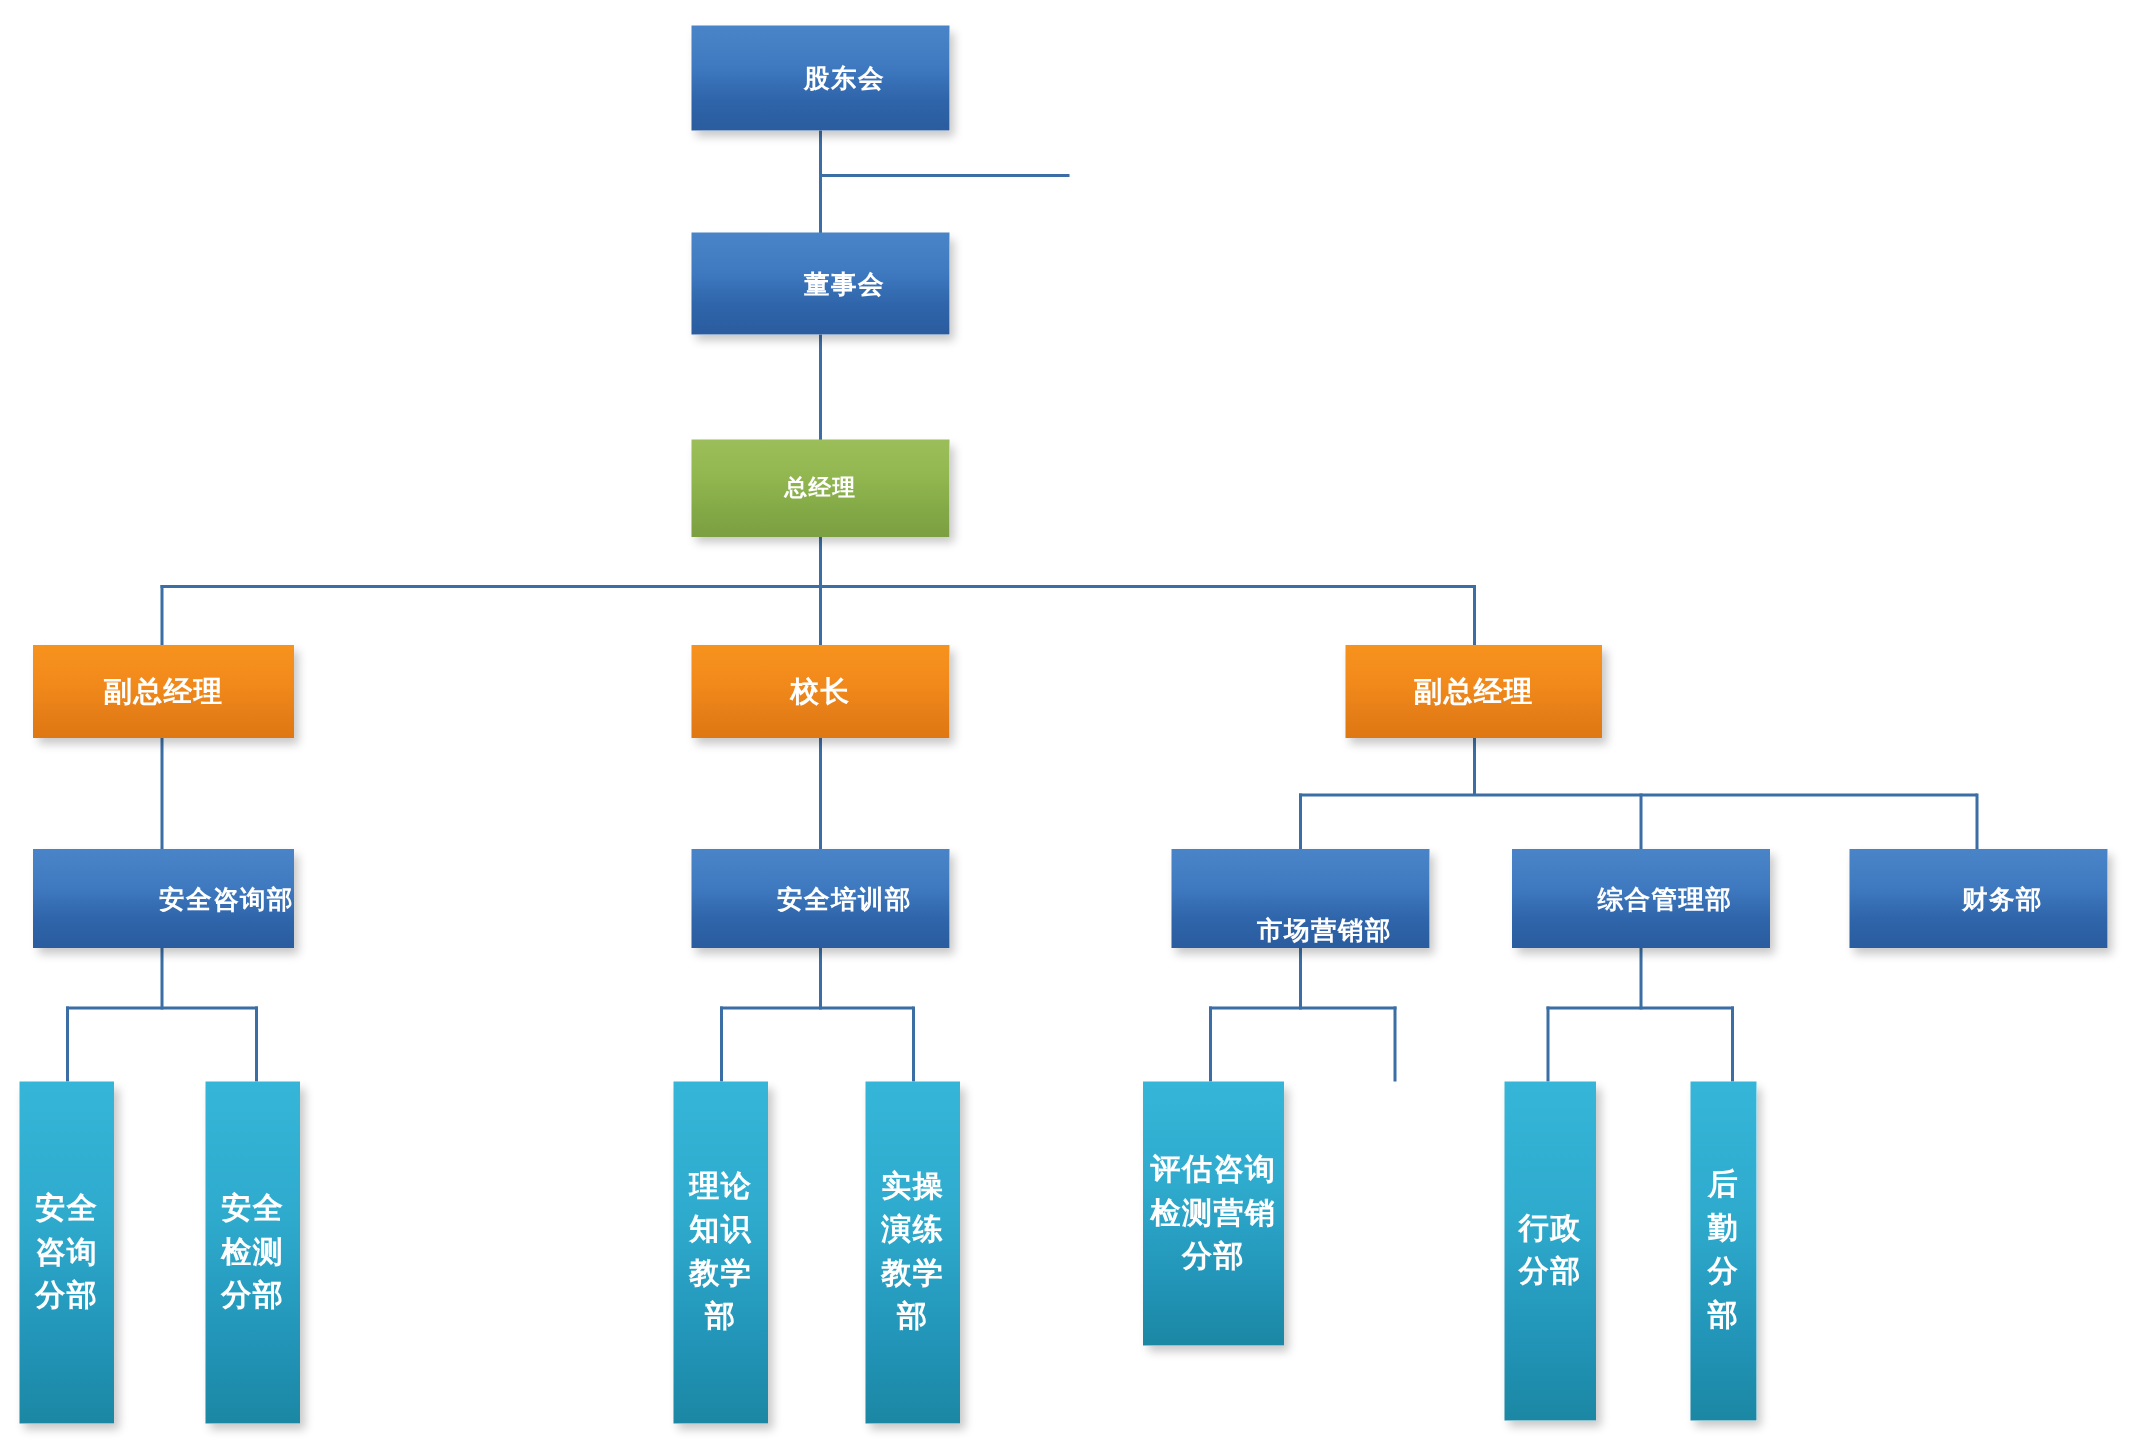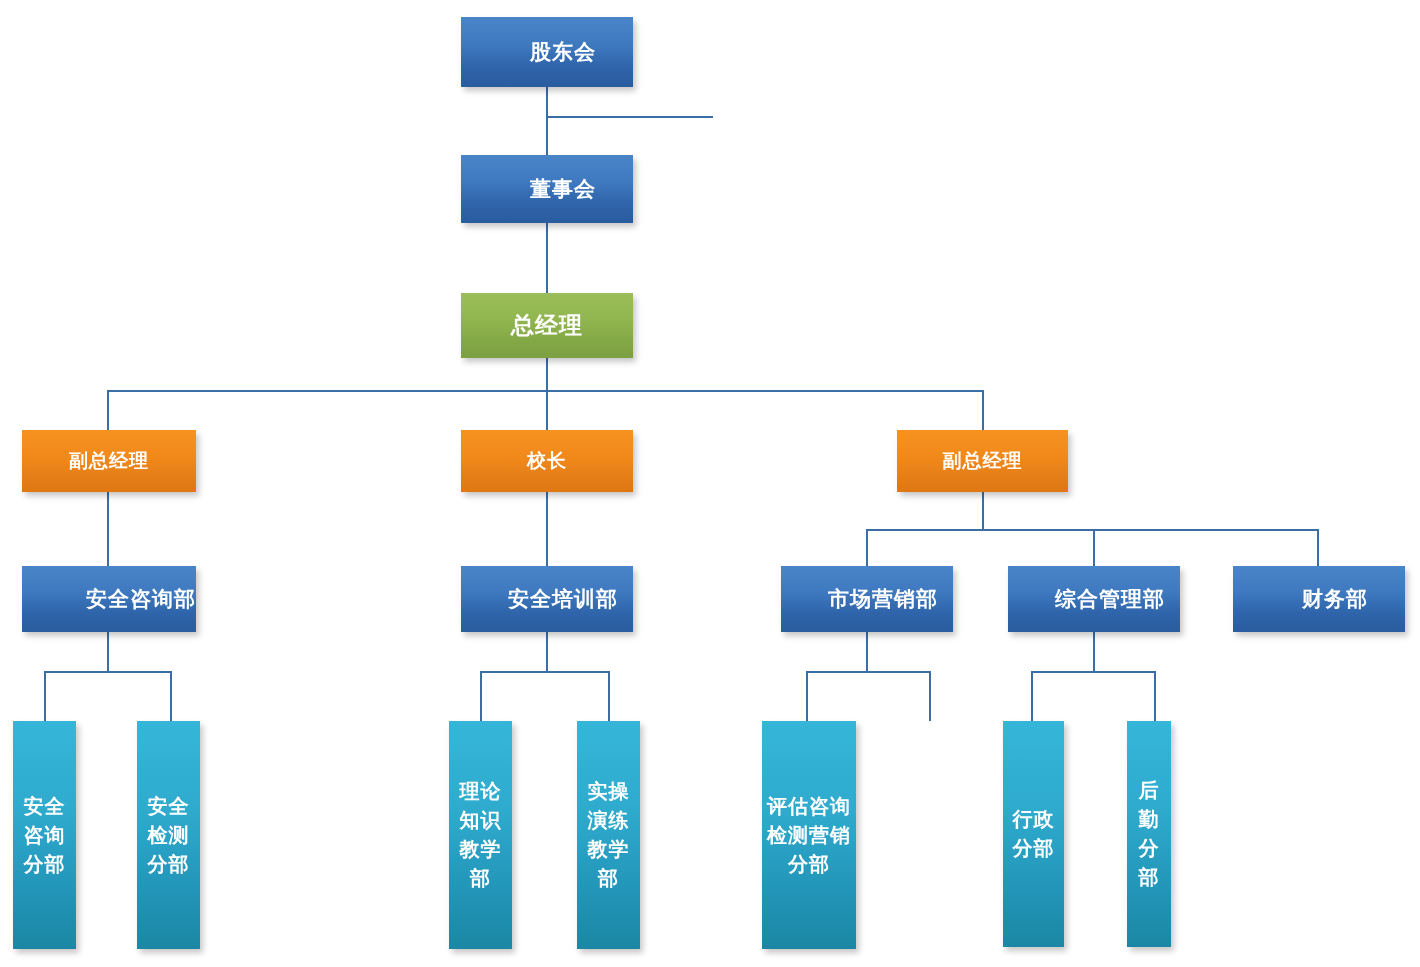--- a/index.html
+++ b/index.html
@@ -27,32 +27,32 @@
     text-align:center;
     font-weight:bold;
     letter-spacing:1px;
     box-shadow:3px 4px 6px rgba(0,0,0,0.22);
     z-index:5;
   }
 
   
   .blue{
     background:linear-gradient(180deg,#4a84c8 0%,#3f7ac0 38%,#2f65ab 70%,#2a5c9e 100%);
-    font-size:21px;
+    font-size:17px;
     padding-left:32px;
   }
   
   .teal{
     background:linear-gradient(180deg,#35b6d8 0%,#2eaacd 40%,#2295b8 75%,#1b87a4 100%);
     font-size:21px;
   }
   
   .green{
     background:linear-gradient(180deg,#9cbe5a 0%,#91b64f 40%,#82a846 75%,#7c9f41 100%);
-    font-size:23px;
+    font-size:15px;
   }
   
   .orange{
     background:linear-gradient(180deg,#f6921e 0%,#f28a1b 40%,#e57e17 75%,#df7712 100%);
     font-size:19px;
   }
 
   
   .vnode{
     align-items:center;
@@ -132,21 +132,21 @@
   <div class="node orange" style="left:897px;top:430px;width:171px;height:62px;">
     <span>副总经理</span>
   </div>
 
   <div class="node blue" style="left:22px;top:566px;width:174px;height:66px;justify-content:flex-end;">
     <span>安全咨询部</span>
   </div>
   <div class="node blue" style="left:461px;top:566px;width:172px;height:66px;">
     <span>安全培训部</span>
   </div>
-  <div class="node blue" style="left:781px;top:566px;width:172px;height:66px;">
+  <div class="node blue" style="left:781px;top:566px;width:172px;height:66px;align-items:flex-end;">
     <span>市场营销部</span>
   </div>
   <div class="node blue" style="left:1008px;top:566px;width:172px;height:66px;">
     <span>综合管理部</span>
   </div>
   <div class="node blue" style="left:1233px;top:566px;width:172px;height:66px;text-align:center;">
     <span>财务部</span>
   </div>
 
   <div class="node teal vnode" style="left:13px;top:721px;width:63px;height:228px;">
@@ -156,21 +156,21 @@
     <span class="txt">安全检测分部</span>
   </div>
 
   <div class="node teal vnode" style="left:449px;top:721px;width:63px;height:228px;">
     <span class="txt">理论知识教学部</span>
   </div>
   <div class="node teal vnode" style="left:577px;top:721px;width:63px;height:228px;">
     <span class="txt">实操演练教学部</span>
   </div>
 
-  <div class="node teal vnode" style="left:762px;top:721px;width:94px;height:228px;">
+  <div class="node teal vnode" style="left:762px;top:721px;width:94px;height:176px;">
     <span class="txt">评估咨询检测营销分部</span>
   </div>
 
   <div class="node teal vnode" style="left:1003px;top:721px;width:61px;height:226px;">
     <span class="txt">行政分部</span>
   </div>
   <div class="node teal vnode" style="left:1127px;top:721px;width:44px;height:226px;">
     <span class="txt">后勤分部</span>
   </div>
 

